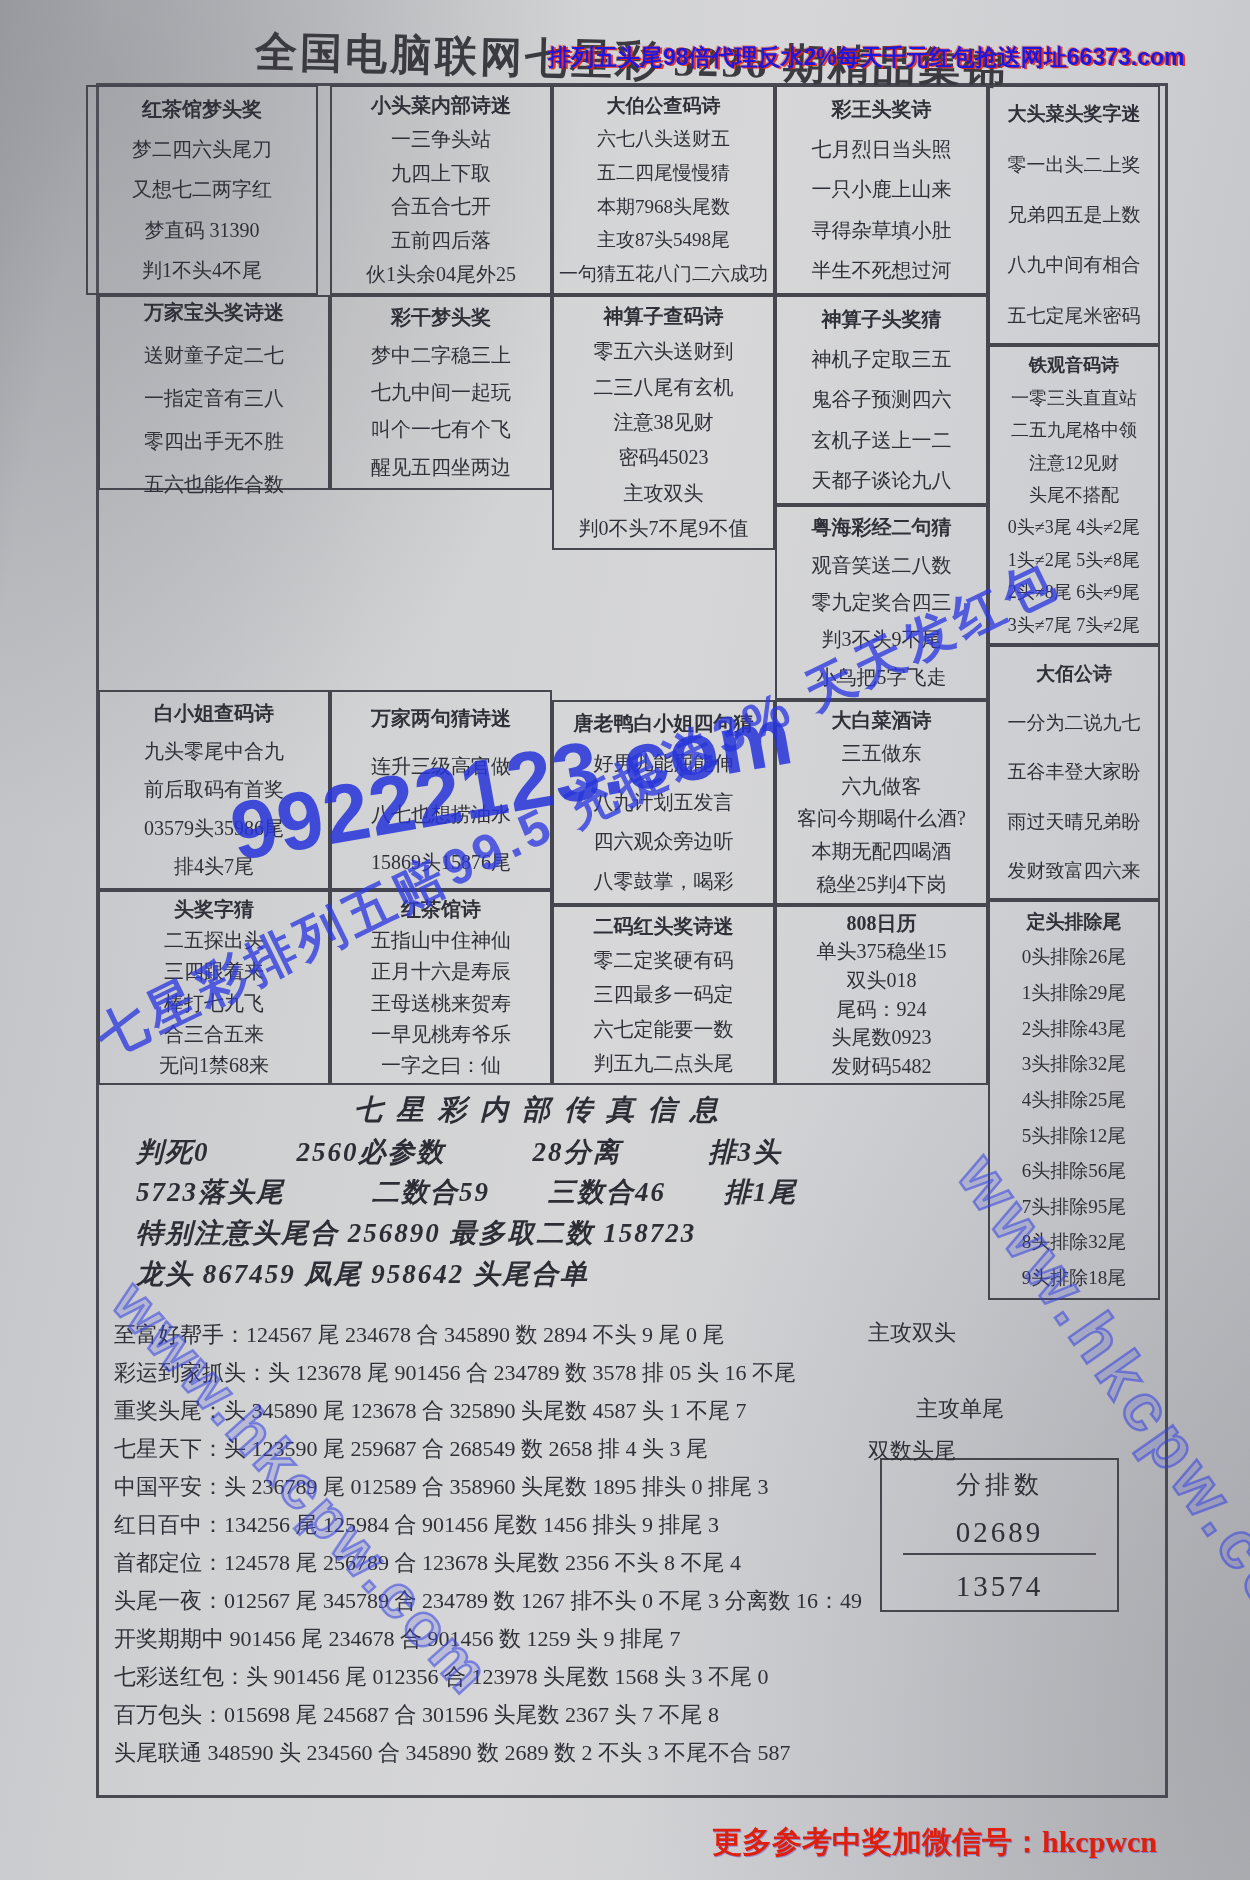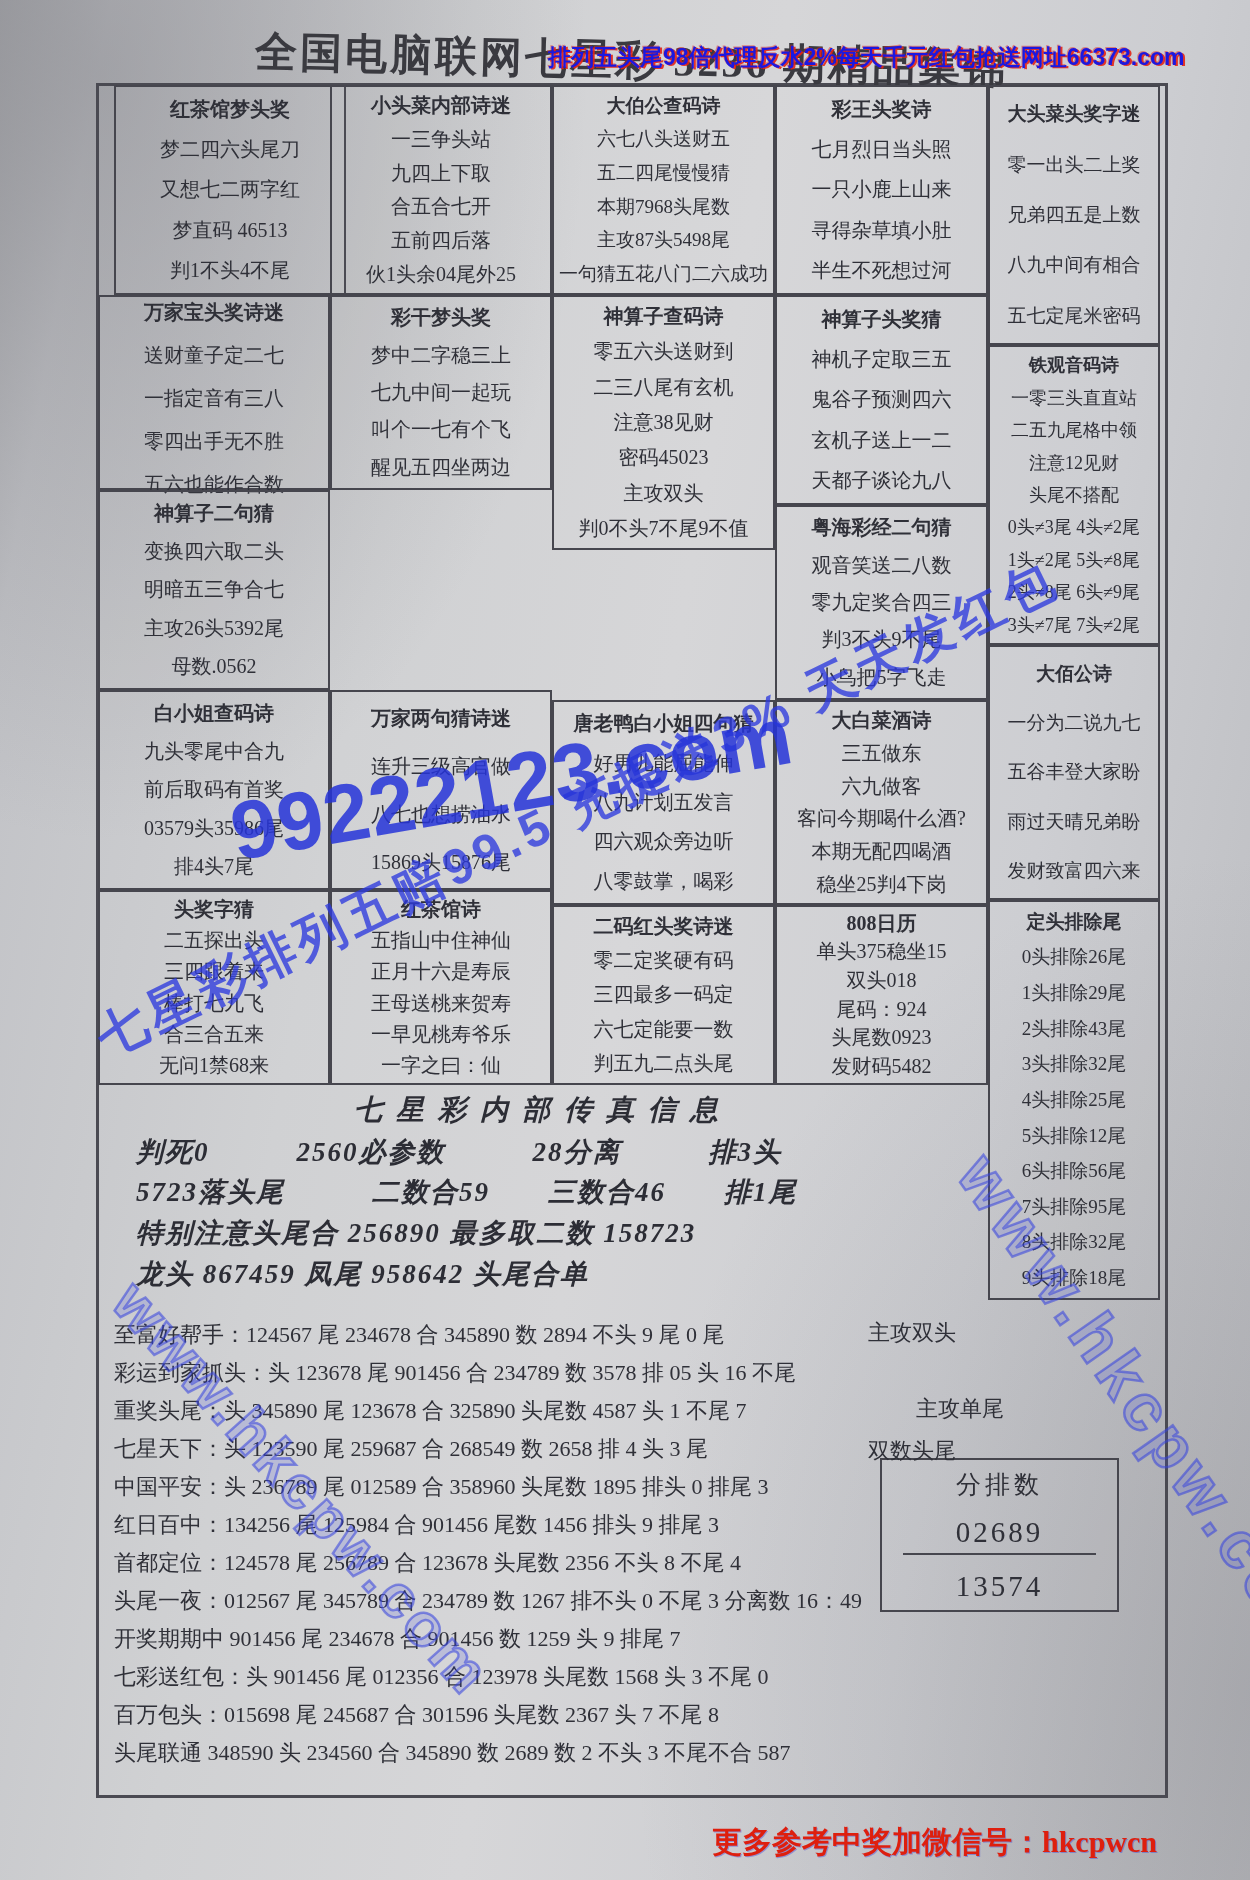--- a/index.html
+++ b/index.html
@@ -74,40 +74,33 @@
 </head>
 <body>
 
 <div class="page">
 
   <div class="sheet-border"></div>
 
   <div class="title">全国电脑联网七星彩 3236 期精品集锦</div>
   <div class="banner">排列五头尾98倍代理反水2%每天千元红包抢送网址66373.com</div>
 
-  <div class="pbox" style="left:114px;top:85px;width:232px;height:210px;">
+  <div class="pbox" style="left:86px;top:85px;width:232px;height:210px;">
     <div class="bt">红茶馆梦头奖</div>
   <div class="bl">梦二四六头尾刀</div>
       <div class="bl">又想七二两字红</div>
-      <div class="bl">梦直码 46513</div>
+      <div class="bl">梦直码 31390</div>
       <div class="bl">判1不头4不尾</div>
     </div>
   <div class="pbox" style="left:98px;top:295px;width:232px;height:195px;gap:16px;">
     <div class="bt">万家宝头奖诗迷</div>
   <div class="bl">送财童子定二七</div>
       <div class="bl">一指定音有三八</div>
       <div class="bl">零四出手无不胜</div>
       <div class="bl">五六也能作合数</div>
-    </div>
-  <div class="pbox" style="left:98px;top:490px;width:232px;height:200px;">
-    <div class="bt">神算子二句猜</div>
-  <div class="bl">变换四六取二头</div>
-      <div class="bl">明暗五三争合七</div>
-      <div class="bl">主攻26头5392尾</div>
-      <div class="bl">母数.0562</div>
     </div>
   <div class="pbox" style="left:98px;top:690px;width:232px;height:200px;">
     <div class="bt">白小姐查码诗</div>
   <div class="bl">九头零尾中合九</div>
       <div class="bl">前后取码有首奖</div>
       <div class="bl">03579头35986尾</div>
       <div class="bl">排4头7尾</div>
     </div>
   <div class="pbox" style="left:98px;top:890px;width:232px;height:195px;">
     <div class="bt">头奖字猜</div>

